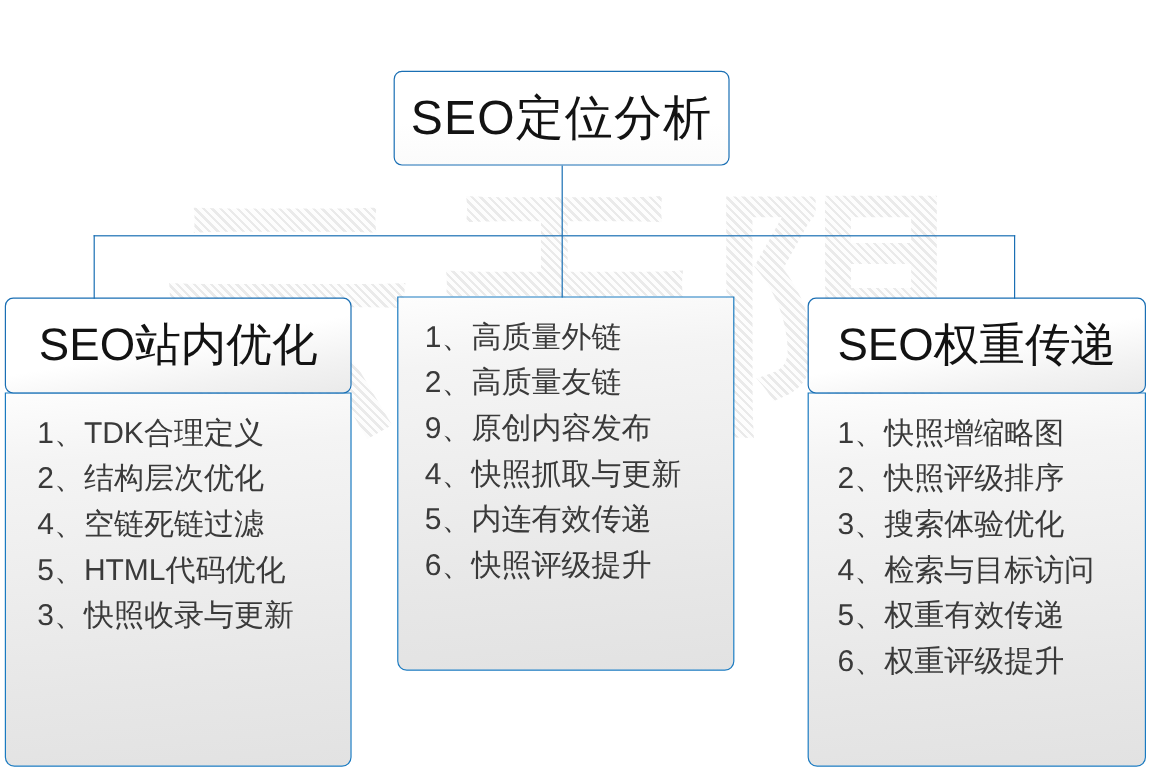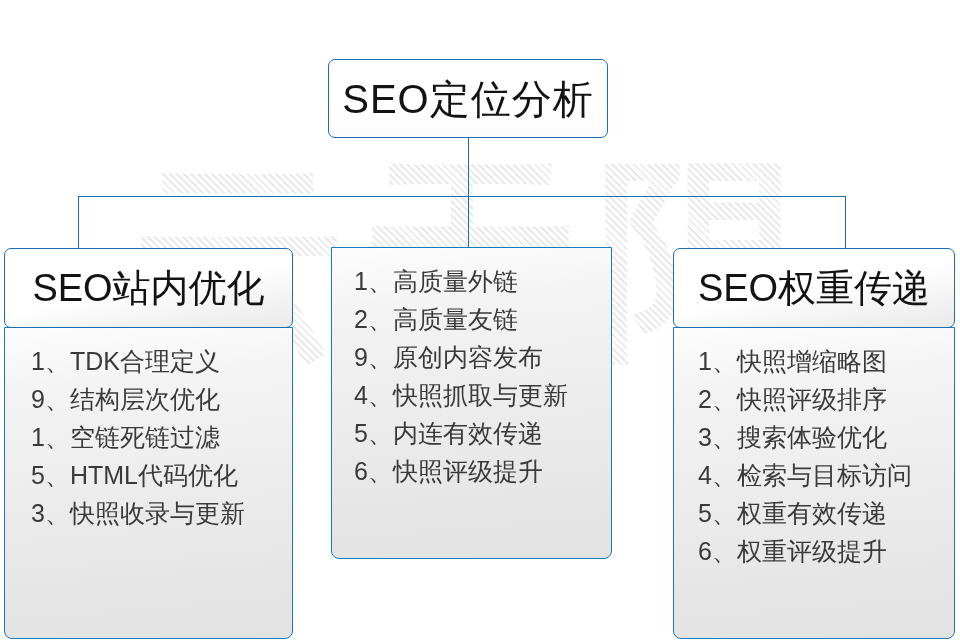--- a/index.html
+++ b/index.html
@@ -153,22 +153,22 @@
   <div id="top-node">
     <span class="node-label">SEO定位分析</span>
   </div>
 
   <div class="column" id="col-0">
     <div class="col-header">
       <span class="hdr-label">SEO站内优化</span>
     </div>
     <div class="col-body">
       <div class="item">1、TDK合理定义</div>
-      <div class="item">9、结构层次优化</div>
-      <div class="item">1、空链死链过滤</div>
+      <div class="item">2、结构层次优化</div>
+      <div class="item">4、空链死链过滤</div>
       <div class="item">5、HTML代码优化</div>
       <div class="item">3、快照收录与更新</div>
     </div>
   </div>
 
   <div class="column" id="col-1">
     <div class="col-body">
       <div class="item">1、高质量外链</div>
       <div class="item">2、高质量友链</div>
       <div class="item">9、原创内容发布</div>

